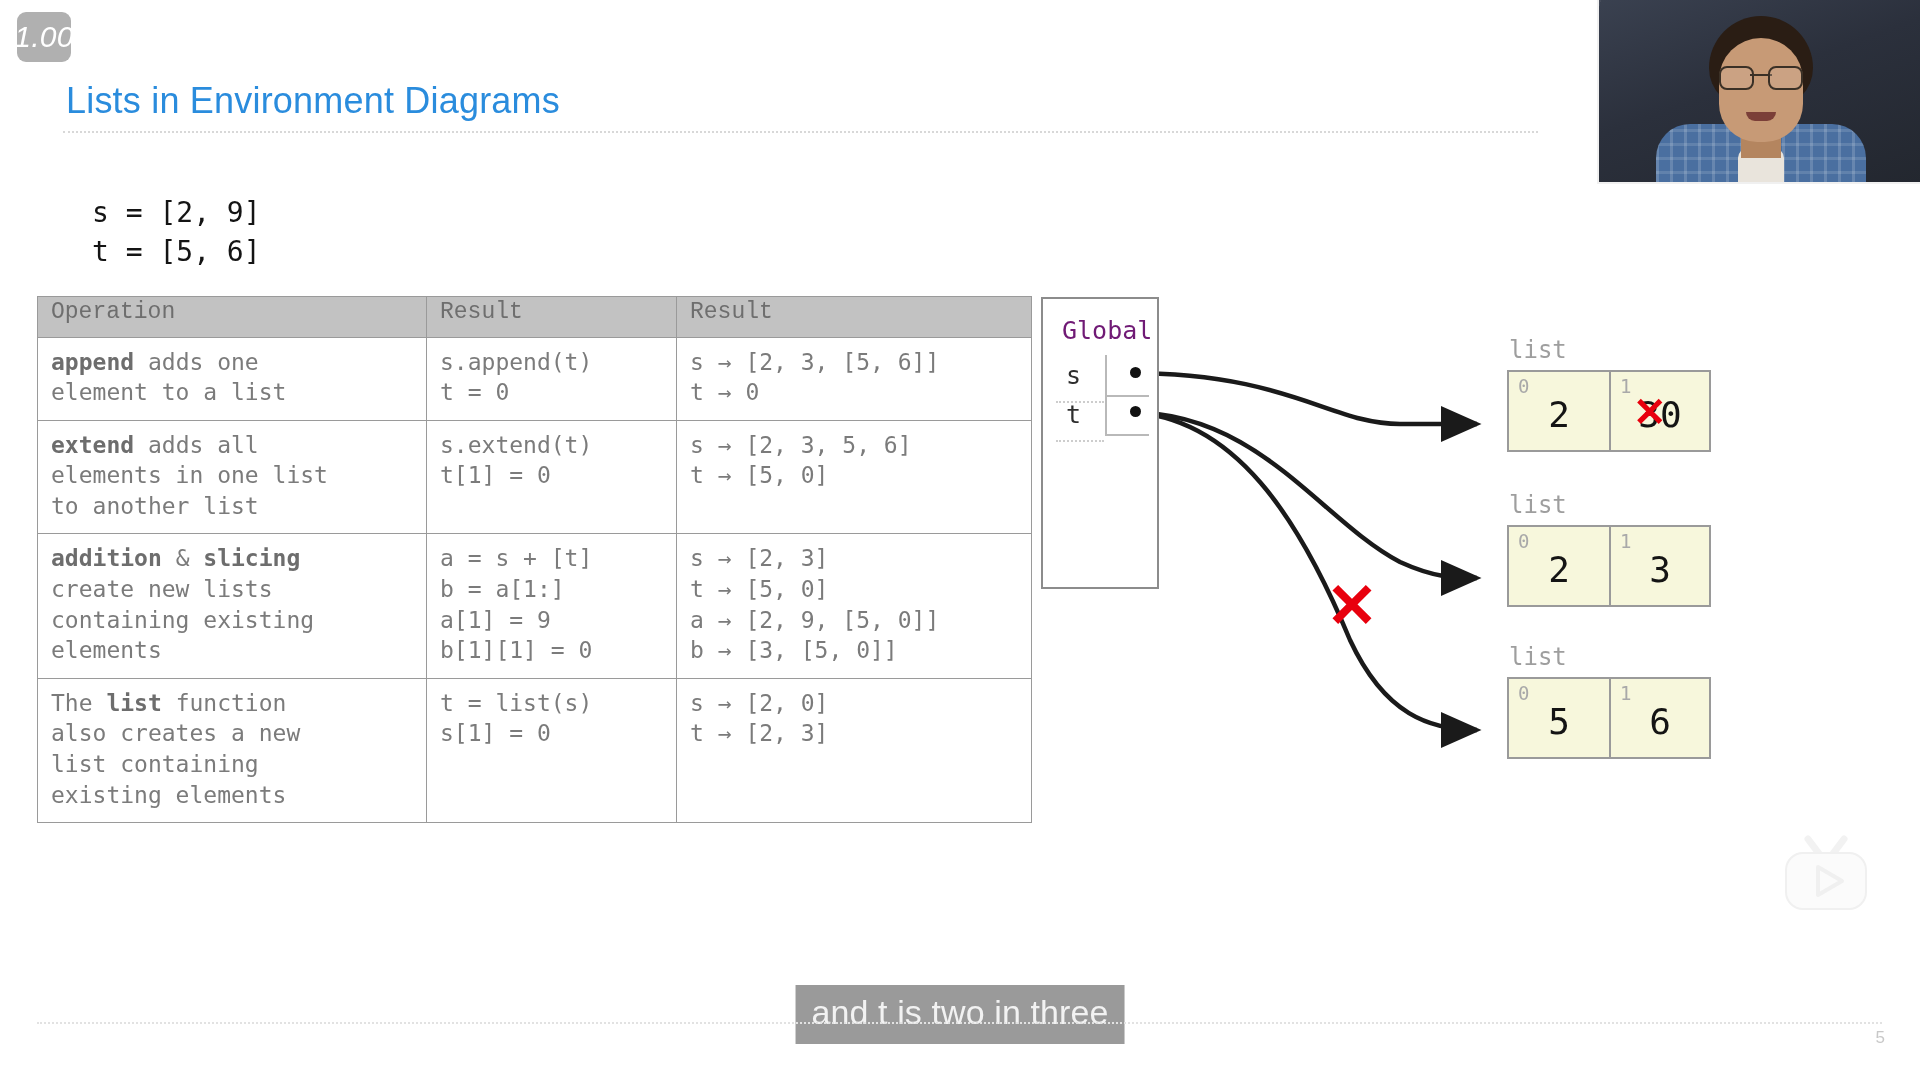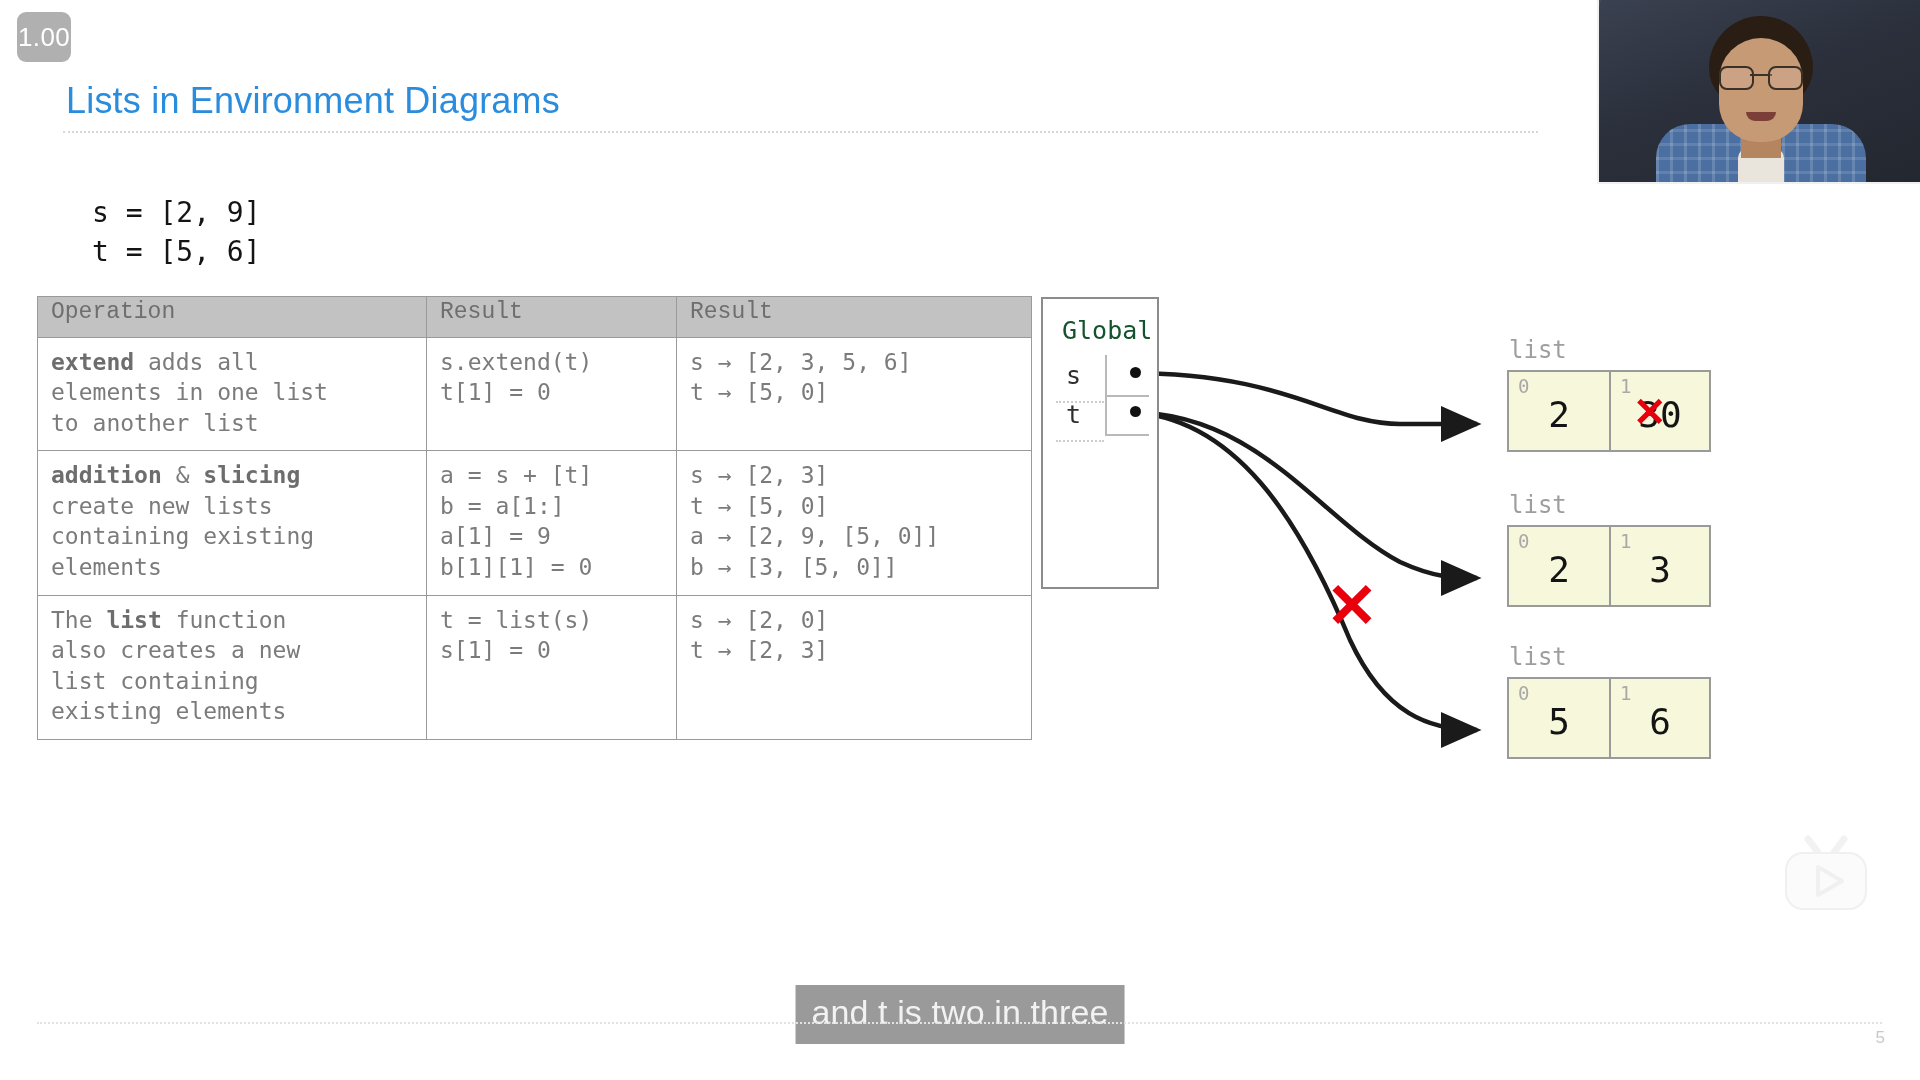--- a/index.html
+++ b/index.html
@@ -15,23 +15,24 @@
     background: #ffffff;
   }
 
   
   #speed-badge {
     position: absolute; left: 17px; top: 12px;
     width: 54px; height: 50px;
     background: #b0b0b0;
     border-radius: 9px;
     color: #ffffff;
-    font-size: 26px;
+    font-size: 30px;
     display: flex; align-items: center; justify-content: center;
     letter-spacing: .3px;
+    font-style: italic;
   }
 
   
   #webcam {
     position: absolute; left: 1597px; top: 0px;
     width: 323px; height: 182px;
     background: #2f3440;
     overflow: hidden;
     border-left: 2px solid #f0f0f0;
     border-bottom: 2px solid #f0f0f0;
@@ -149,21 +150,21 @@
   
   #global-frame {
     position: absolute; left: 1041px; top: 297px;
     width: 114px; height: 288px;
     border: 2px solid #8c8c8c;
     background: #ffffff;
   }
   #global-label {
     position: absolute; left: 19px; top: 17px;
     font-family: "DejaVu Sans Mono", "Liberation Mono", monospace;
-    font-size: 25px; color: #14532d;
+    font-size: 25px; color: #701a75;
   }
   .binding {
     position: absolute; left: 13px;
     width: 90px; height: 40px;
   }
   .binding .bname {
     position: absolute; left: 10px; top: 2px;
     font-family: "DejaVu Sans Mono", "Liberation Mono", monospace;
     font-size: 25px; color: #2e2e2e;
   }
@@ -288,20 +289,28 @@
         <col class="c3">
       </colgroup>
     <thead>
       <tr>
         <th>Operation</th>
         <th>Result</th>
         <th>Result</th>
       </tr>
     </thead>
     <tbody>
+      <tr>
+        <td><b>append</b><span> adds one
+element to a list</span></td>
+        <td>s.append(t)
+t = 0</td>
+        <td>s → [2, 3, [5, 6]]
+t → 0</td>
+      </tr>
       <tr>
         <td><b>extend</b><span> adds all
 elements in one list
 to another list</span></td>
         <td>s.extend(t)
 t[1] = 0</td>
         <td>s → [2, 3, 5, 6]
 t → [5, 0]</td>
       </tr>
       <tr>

